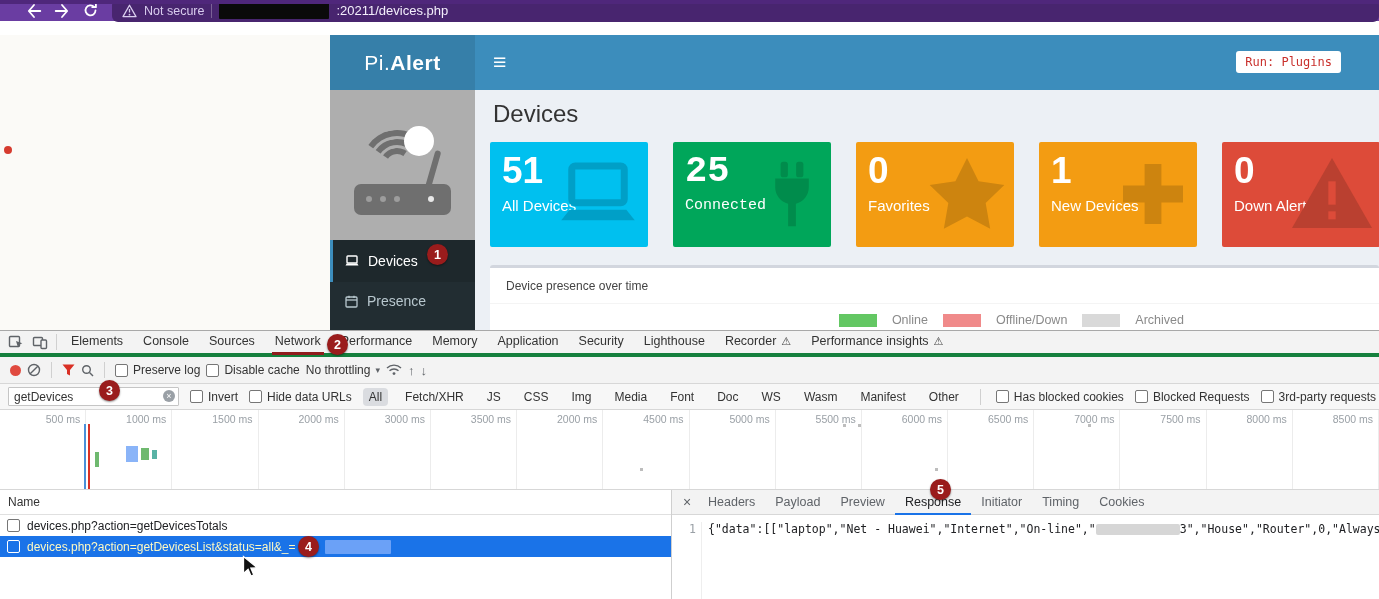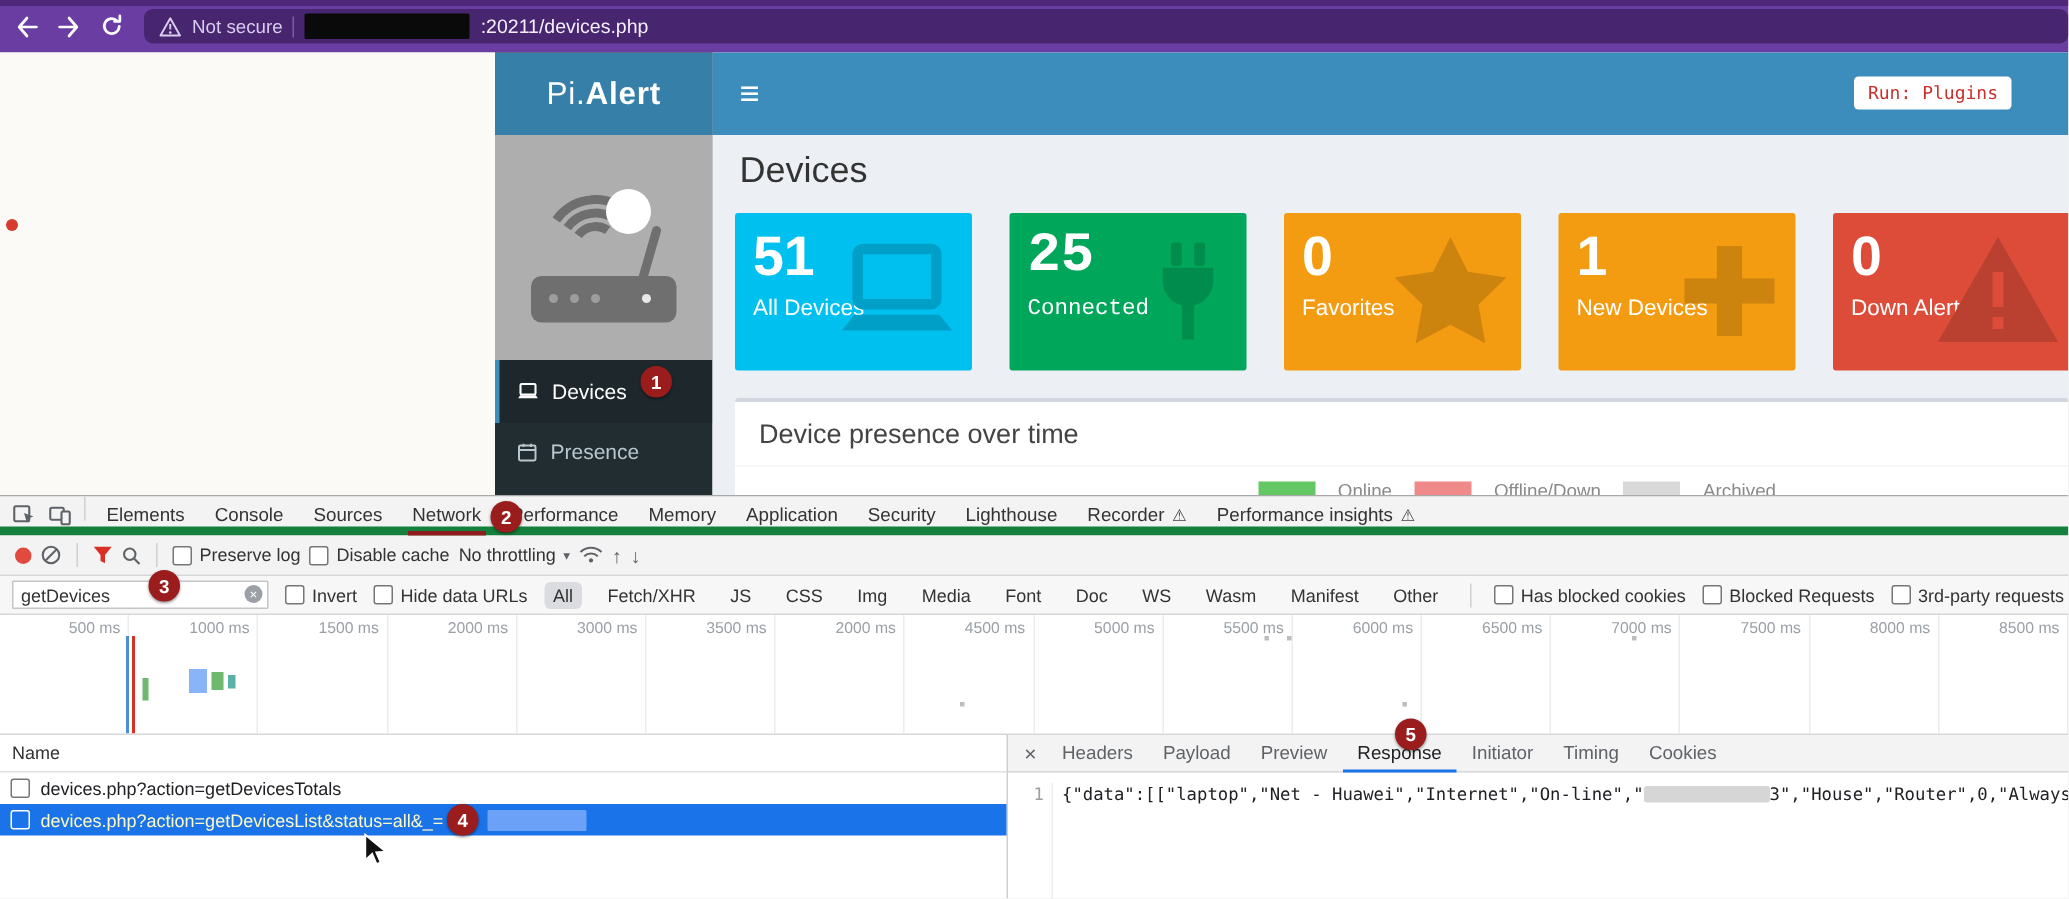--- a/index.html
+++ b/index.html
@@ -1,20 +1,20 @@
 <!DOCTYPE html>
 <html><head>
 <meta charset="utf-8">
 <style>
   html,body{margin:0;padding:0}
   body{font-family:"Liberation Sans",sans-serif;background:#ddd}
   .screen{position:relative;width:1379px;height:599px;overflow:hidden;background:#fff}
 
   
-  .browser-bar{position:absolute;left:0;top:0;width:1379px;height:35px;background:#6a3da2;display:flex;align-items:center;padding-left:4px;box-sizing:border-box}
+  .browser-bar{position:absolute;left:0;top:0;width:1379px;height:21px;background:#6a3da2;display:flex;align-items:center;padding-left:20px;box-sizing:border-box}
   .browser-bar::before{content:"";position:absolute;left:0;top:0;width:100%;height:4px;background:#4f277b}
   .nav-btn{width:28px;height:28px;display:flex;align-items:center;justify-content:center;flex:none;cursor:pointer}
   .omnibox{flex:1;height:23px;margin-left:8px;background:#48256f;border-radius:6px;display:flex;align-items:center;padding:0 10px;gap:7px;min-width:0;overflow:hidden}
   .omni-warn{display:flex;align-items:center}
   .omni-sec{color:#d9cdee;font-size:12.5px;white-space:nowrap}
   .omni-sep{width:1px;height:14px;background:rgba(255,255,255,.28);flex:none}
   .redact-host{width:110px;height:17px;background:#0a0a0a;border-radius:1px;flex:none}
   .omni-url{color:#f4effc;font-size:13px;white-space:nowrap}
 
   
@@ -49,28 +49,28 @@
   .card{position:relative;flex:0 0 158px;height:105px;color:#fff;padding:10px 12px;box-sizing:border-box;border-radius:2px;overflow:hidden}
   .card .num{font-size:37px;font-weight:700;line-height:1.05}
   .card .lbl{font-size:15px;margin-top:6px}
   .big-icon{position:absolute;right:8px;top:16px}
   .c0 .big-icon{color:#009fc7}
   .c1 .big-icon{color:#008c4c}
   .c2 .big-icon,.c3 .big-icon{color:#cd840f}
   .c4 .big-icon{color:#ba4030}
 
   .panel{margin:18px 0 0 15px;background:#fff;height:120px;border-top:3px solid #d2d6de;border-radius:3px 3px 0 0}
-  .panel-title{padding:11px 16px 10px;font-size:18px;color:#444;border-bottom:1px solid #f4f4f4}
+  .panel-title{padding:11px 16px 10px;font-size:12px;color:#444;border-bottom:1px solid #f4f4f4}
   .legend{display:flex;align-items:center;justify-content:flex-end;gap:15px;padding-right:195px;margin-top:9px}
   .legend .sw{width:38px;height:13px;flex:none}
   .legend .lg-lbl{font-size:12.5px;color:#8a8a8a}
 
   
   .devtools{position:absolute;left:0;top:330px;width:1379px;height:269px;background:#fff;border-top:1px solid #a8a8a8;box-sizing:border-box;display:flex;flex-direction:column;font-size:12px;color:#333}
-  .dt-tabbar{height:26px;flex:none;background:#f3f3f3;border-bottom:6px solid #15803d;display:flex;align-items:flex-start;box-sizing:border-box;padding-left:4px}
+  .dt-tabbar{height:26px;flex:none;background:#f3f3f3;border-bottom:4px solid #15803d;display:flex;align-items:center;box-sizing:border-box;padding-left:4px}
   .dt-tbicon{width:24px;height:24px;display:flex;align-items:center;justify-content:center;cursor:pointer;flex:none}
   .dt-vsep{width:1px;height:16px;background:#d0d0d0;margin:0 4px;flex:none}
   .dt-tab{padding:0 10px;height:26px;line-height:25px;cursor:pointer;position:relative;white-space:nowrap;font-size:12.5px}
   .dt-tab .warn{margin-left:5px;font-size:11px;color:#444}
   .dt-tab.annot-underline::after{content:"";position:absolute;left:7px;right:7px;bottom:0;height:3px;background:#8f1d1d}
 
   .dt-toolbar{height:27px;flex:none;background:#f3f3f3;border-bottom:1px solid #d7d7d7;display:flex;align-items:center;gap:6px;padding-left:10px;box-sizing:border-box}
   .rec-dot{width:11px;height:11px;border-radius:50%;background:#e04a3f;flex:none;cursor:pointer}
   .tb-ic{display:flex;align-items:center;cursor:pointer;flex:none}
   .cb{width:11px;height:11px;border:1px solid #767676;border-radius:2px;background:#fff;display:inline-block;flex:none;cursor:pointer}

